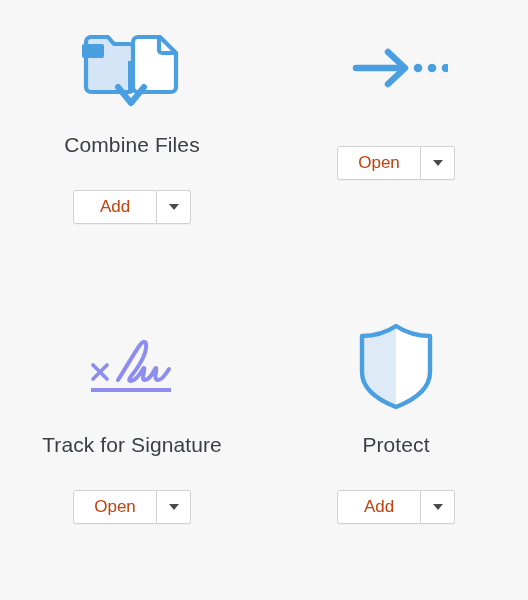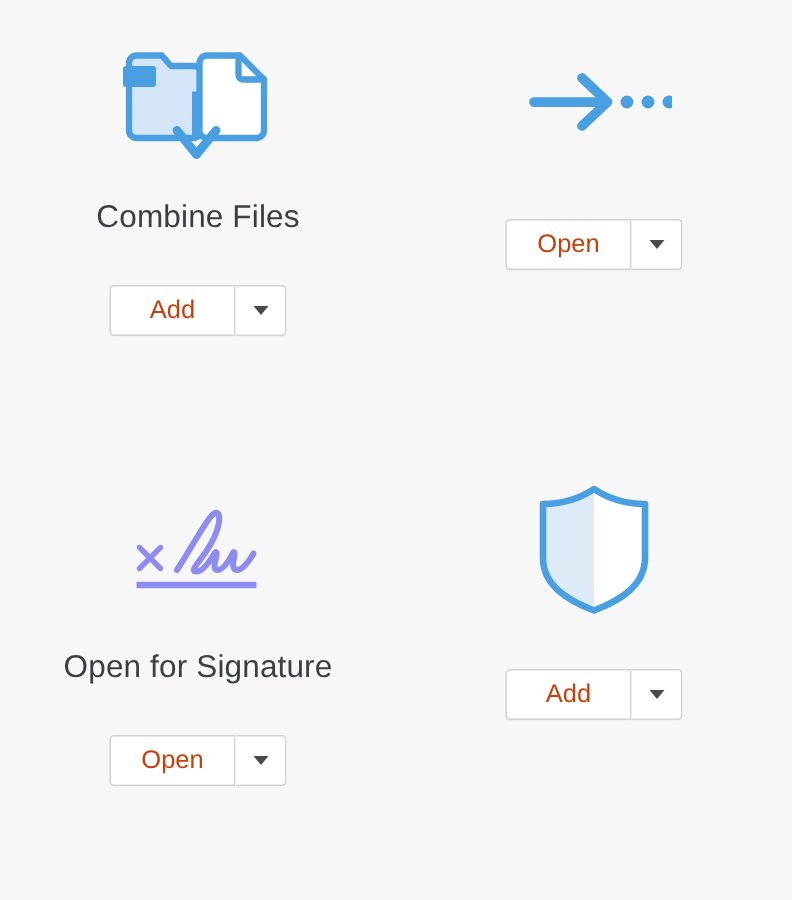--- a/index.html
+++ b/index.html
@@ -158,21 +158,21 @@
 
         <path d="M13 42 L27 56 M27 42 L13 56" fill="none" stroke="#8d8df0" stroke-width="3.6" stroke-linecap="round"></path>
 
         <path d="M38 57 C44 48 54 30 60 22 C64 17 67 18 66 25 C65 34 57 46 52 52 C49 56 48 58 51 58
                  C55 58 60 51 63 46 C64 44 65 45 64 49 C63 53 62 57 65 57 C69 57 73 50 75 46
                  C76 44 77 45 76 49 C75 53 75 57 78 57 C82 57 86 51 89 46" fill="none" stroke="#8d8df0" stroke-width="4" stroke-linecap="round" stroke-linejoin="round"></path>
 
         <path d="M11 67 h80" fill="none" stroke="#8d8df0" stroke-width="4.2" stroke-linecap="butt"></path>
       </svg>
     </div>
-    <div class="tool-label">Open for Signature</div>
+    <div class="tool-label">Track for Signature</div>
     <div class="split-button">
       <div class="primary">Open</div>
       <div class="caret">
         <span class="caret-glyph"></span>
       </div>
     </div>
   </div>
 
   <div class="tool-card row2">
     <div class="tool-icon">
@@ -185,20 +185,21 @@
 
         <path d="M52 6 C64 14 76 16 86 16 v36 C86 70 70 80 52 87 C34 80 18 70 18 52 V16 C28 16 40 14 52 6 z" fill="#ffffff"></path>
 
         <g clip-path="url(#shieldClip)">
           <rect x="0" y="0" width="52" height="92" fill="#dfeaf7"></rect>
         </g>
 
         <path d="M52 6 C64 14 76 16 86 16 v36 C86 70 70 80 52 87 C34 80 18 70 18 52 V16 C28 16 40 14 52 6 z" fill="none" stroke="#4a9fe0" stroke-width="4.4" stroke-linejoin="round"></path>
       </svg>
     </div>
+    <div class="tool-label">Protect</div>
     <div class="split-button">
       <div class="primary">Add</div>
       <div class="caret">
         <span class="caret-glyph"></span>
       </div>
     </div>
   </div>
 
 </div>
 

